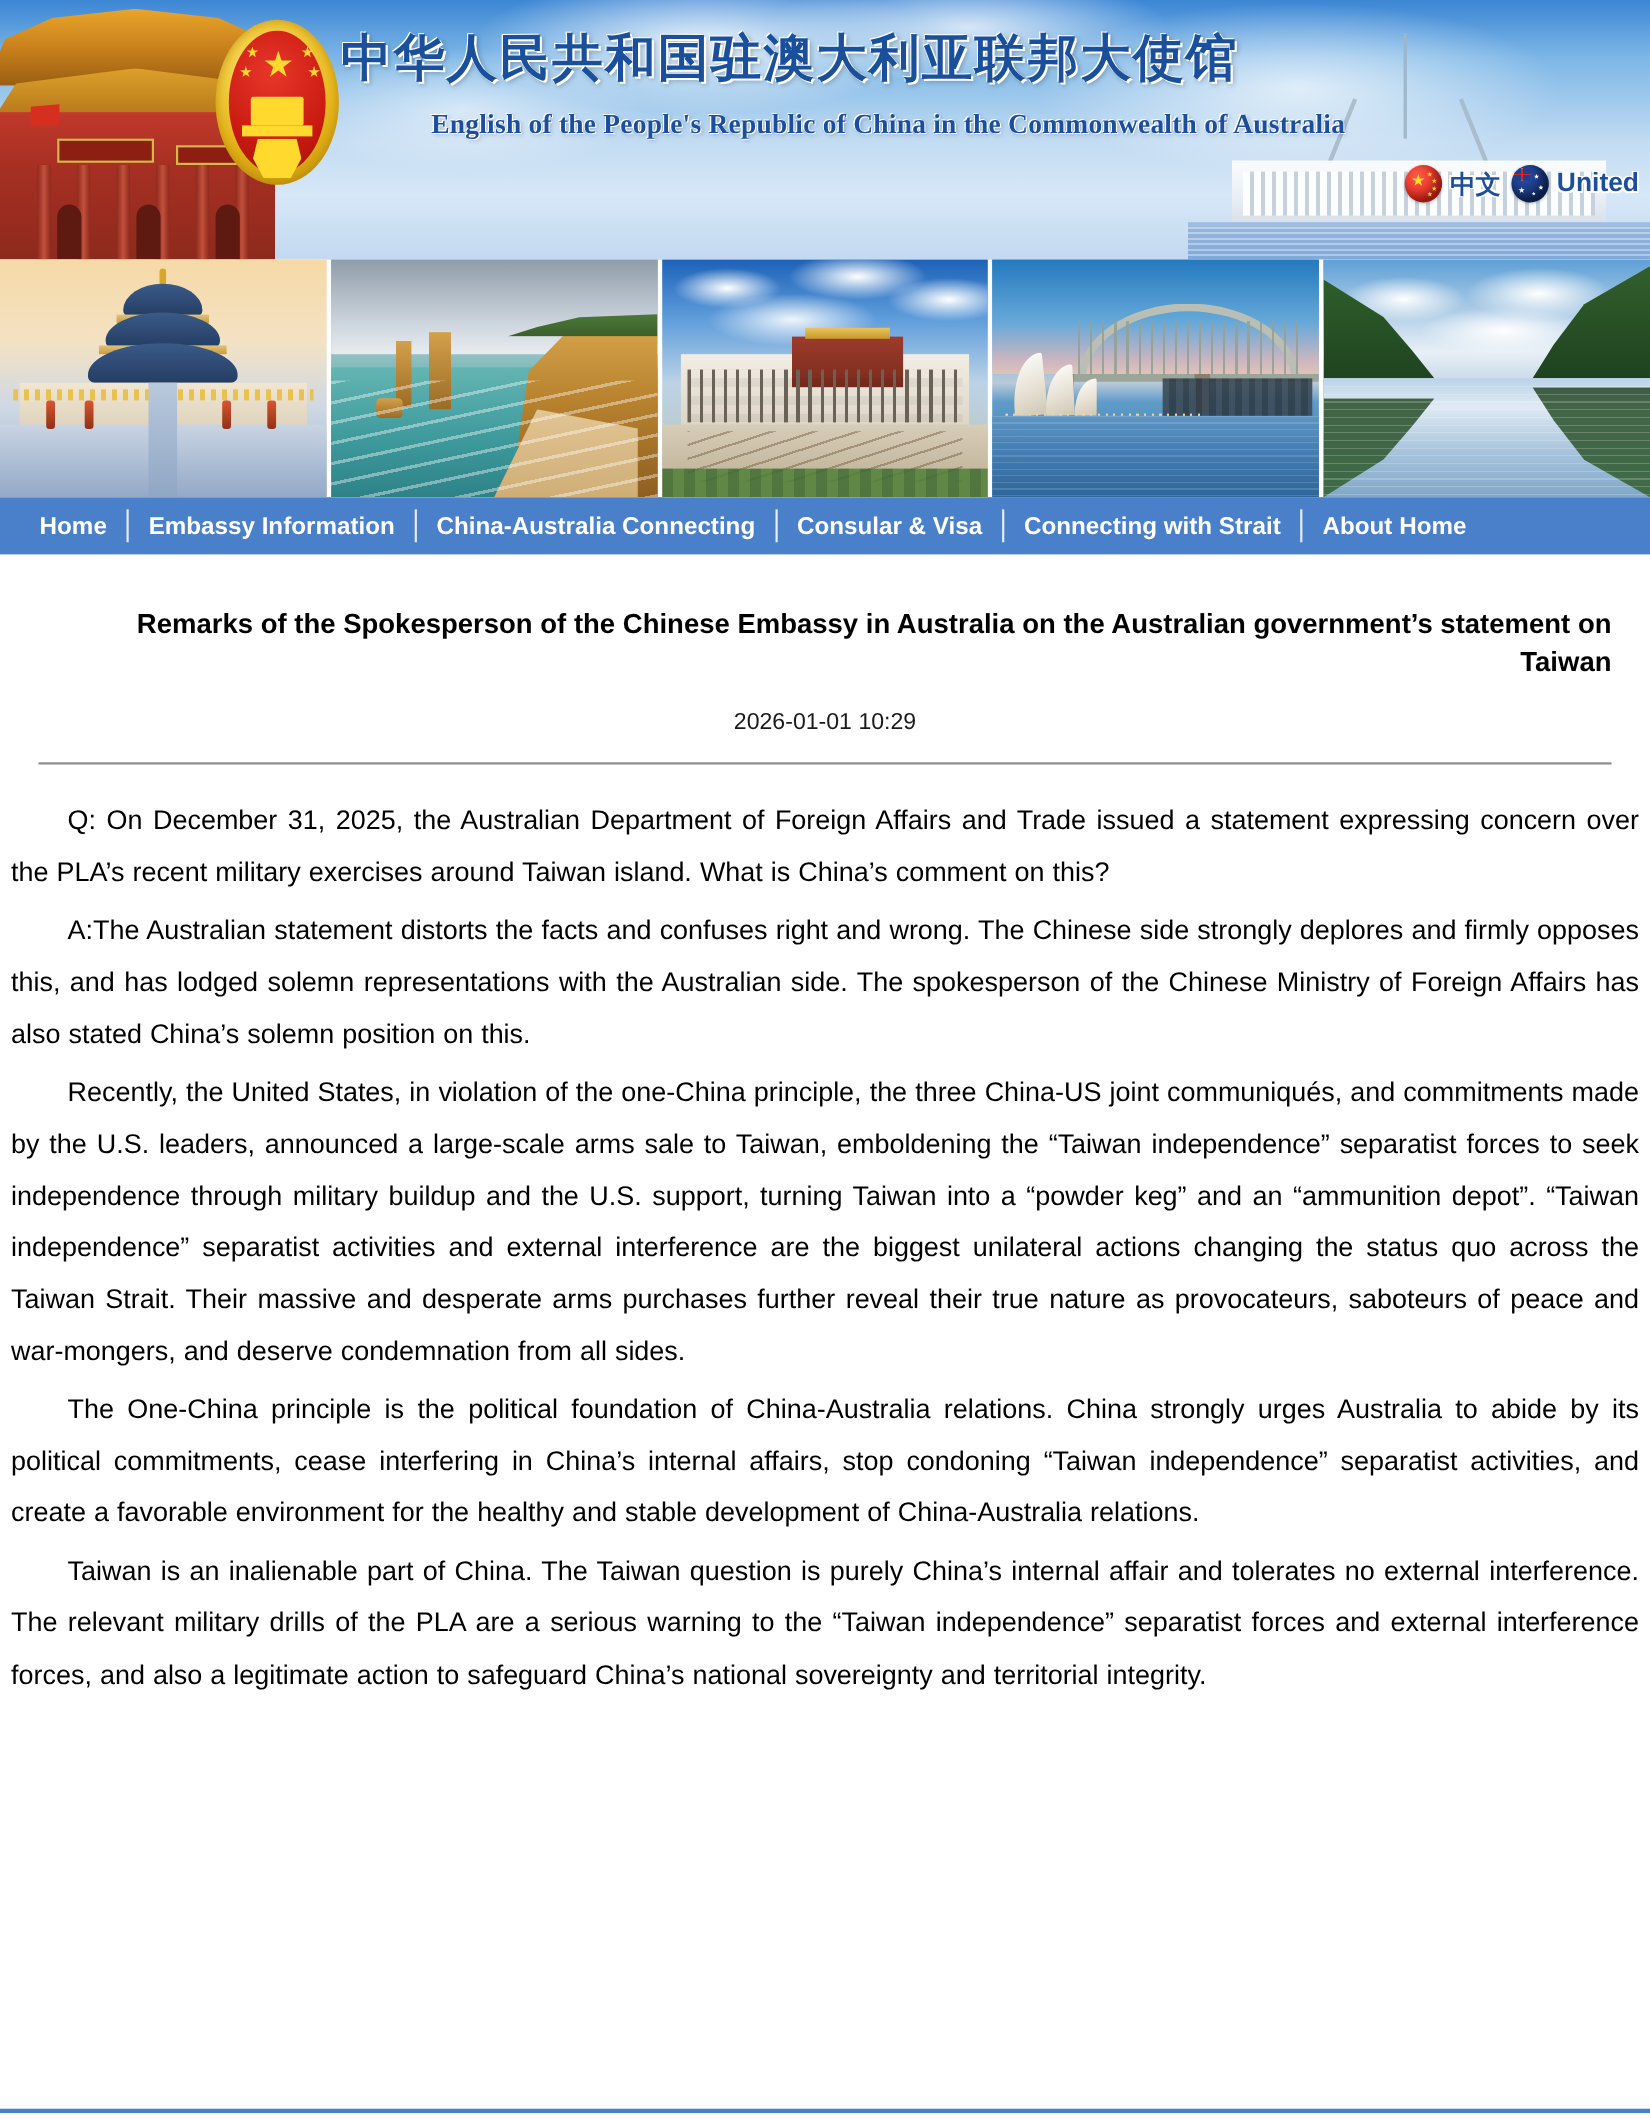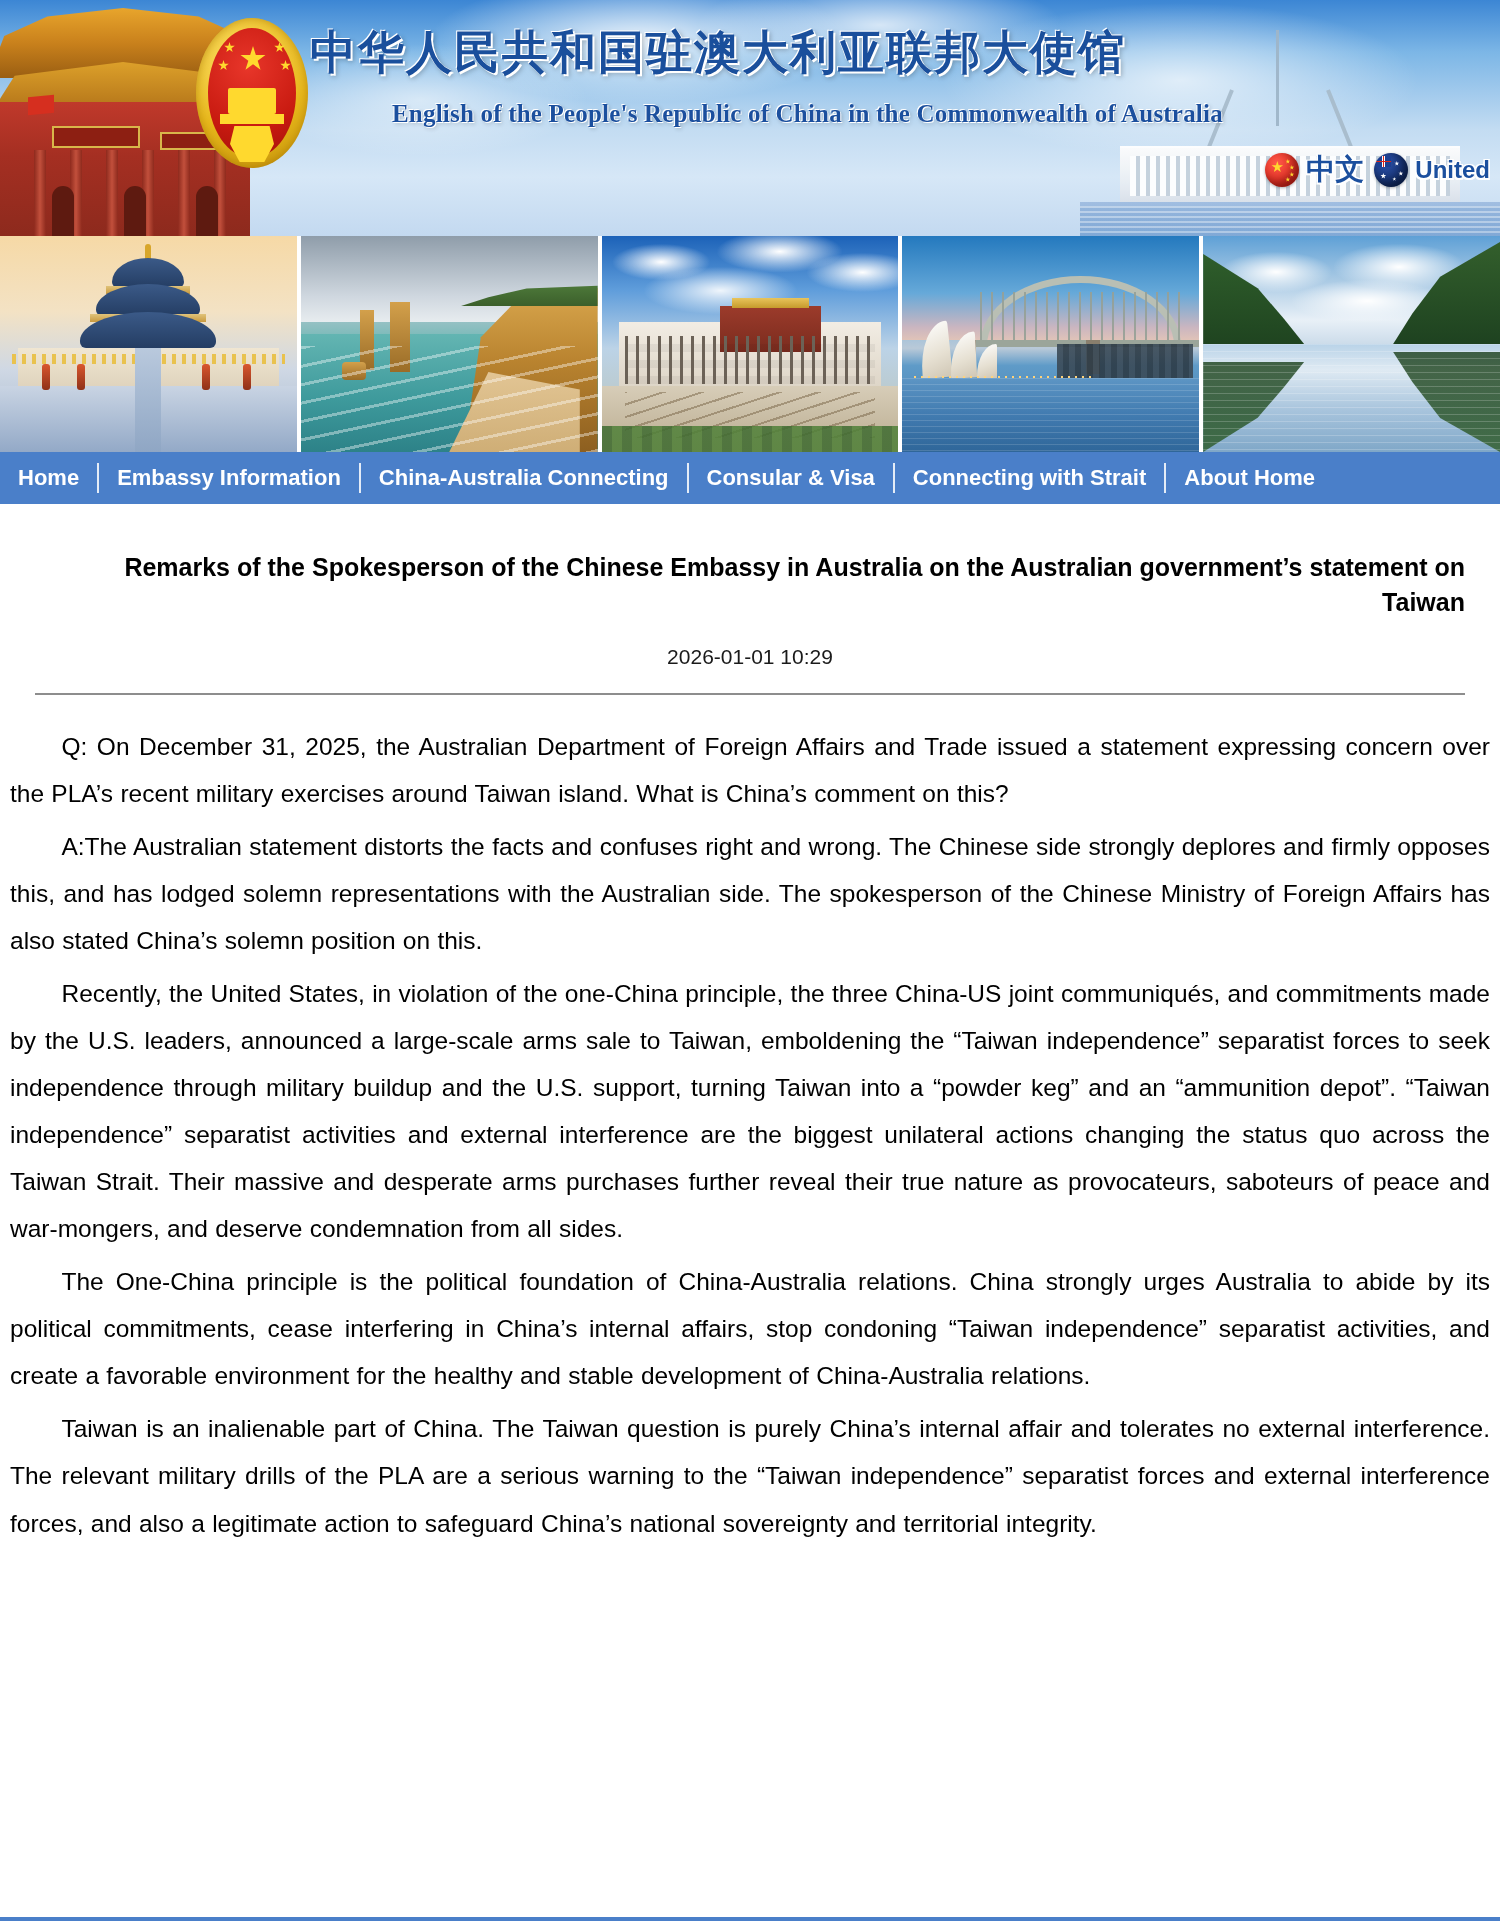--- a/index.html
+++ b/index.html
@@ -208,21 +208,21 @@
   .globe-au .star {
     position:absolute; width:6px; height:6px; background:#fff;
     clip-path: polygon(50% 0%,61% 35%,98% 35%,68% 57%,79% 91%,50% 70%,21% 91%,32% 57%,2% 35%,39% 35%);
   }
   .globe-au .s1 { left: 6px; top: 20px; }
   .globe-au .s2 { left: 20px; top: 8px; width:5px; height:5px;}
   .globe-au .s3 { left: 24px; top: 18px; width:5px; height:5px;}
   .globe-au .s4 { left: 18px; top: 24px; width:4px; height:4px;}
   .lang-label {
     font-family: Liberation Mono, monospace;
-    font-size: 29px; font-weight: bold; color: #1b4f9e;
+    font-size: 23px; font-weight: bold; color: #1b4f9e;
     text-shadow: 1.5px 1.5px 0 #fff, -1.5px -1.5px 0 #fff, 1.5px -1.5px 0 #fff, -1.5px 1.5px 0 #fff;
     white-space: nowrap;
   }
   .lang-label.en { font-family: "Liberation Sans", sans-serif; font-size: 24px; }
 
   
   .photo-strip {
     display: flex; width: 1500px; height: 216px; gap: 4px;
     background: #ffffff;
   }
@@ -439,20 +439,21 @@
   .p5 .mirror {
     position: absolute; left: 0; bottom: 0; width: 100%; height: 108px;
     background: repeating-linear-gradient(180deg, rgba(255,255,255,.2) 0 1px, transparent 1px 7px);
   }
 
   
   .navbar {
     width: 1500px; height: 52px;
     background: #4a7fc9;
     display: flex; align-items: center;
+    padding-left: 18px;
   }
   .nav-item {
     color: #ffffff;
     font-size: 22px; font-weight: bold;
     font-family: "Liberation Sans", sans-serif;
     padding: 0 18px;
     line-height: 52px;
     white-space: nowrap;
     cursor: pointer;
   }

